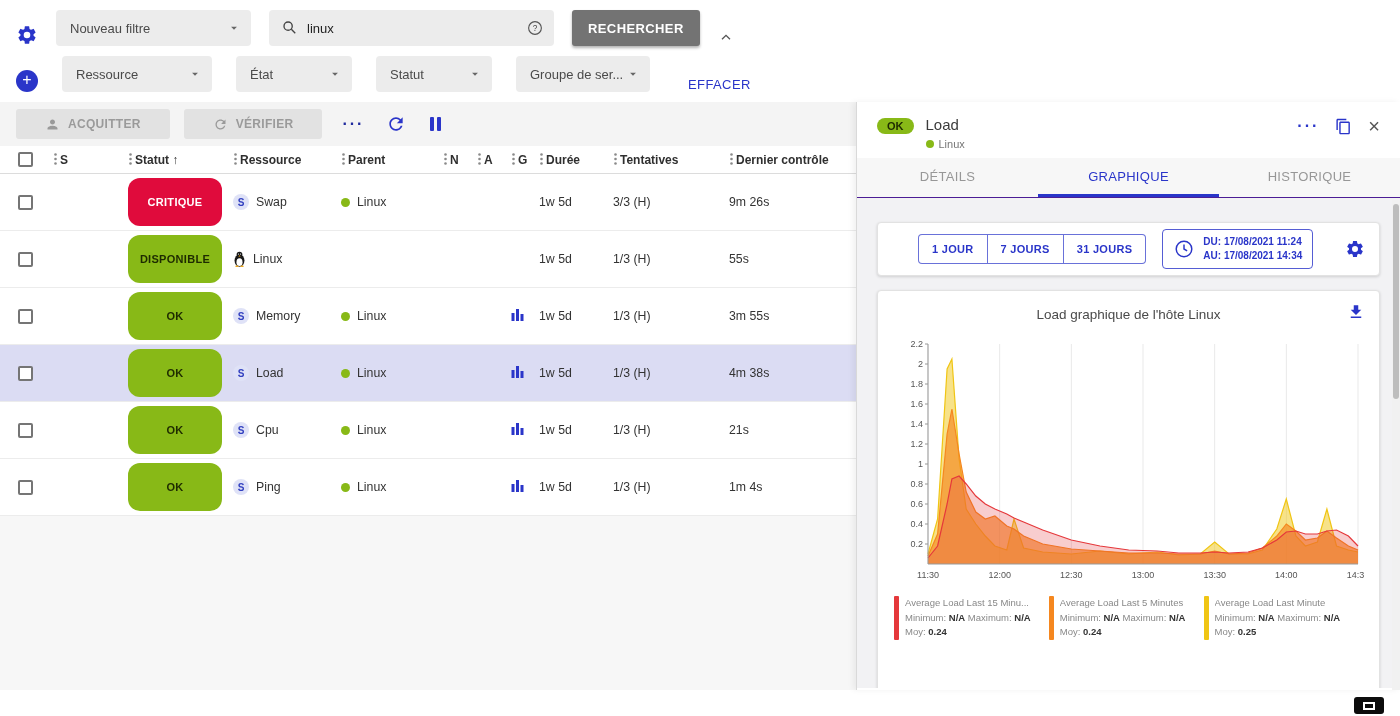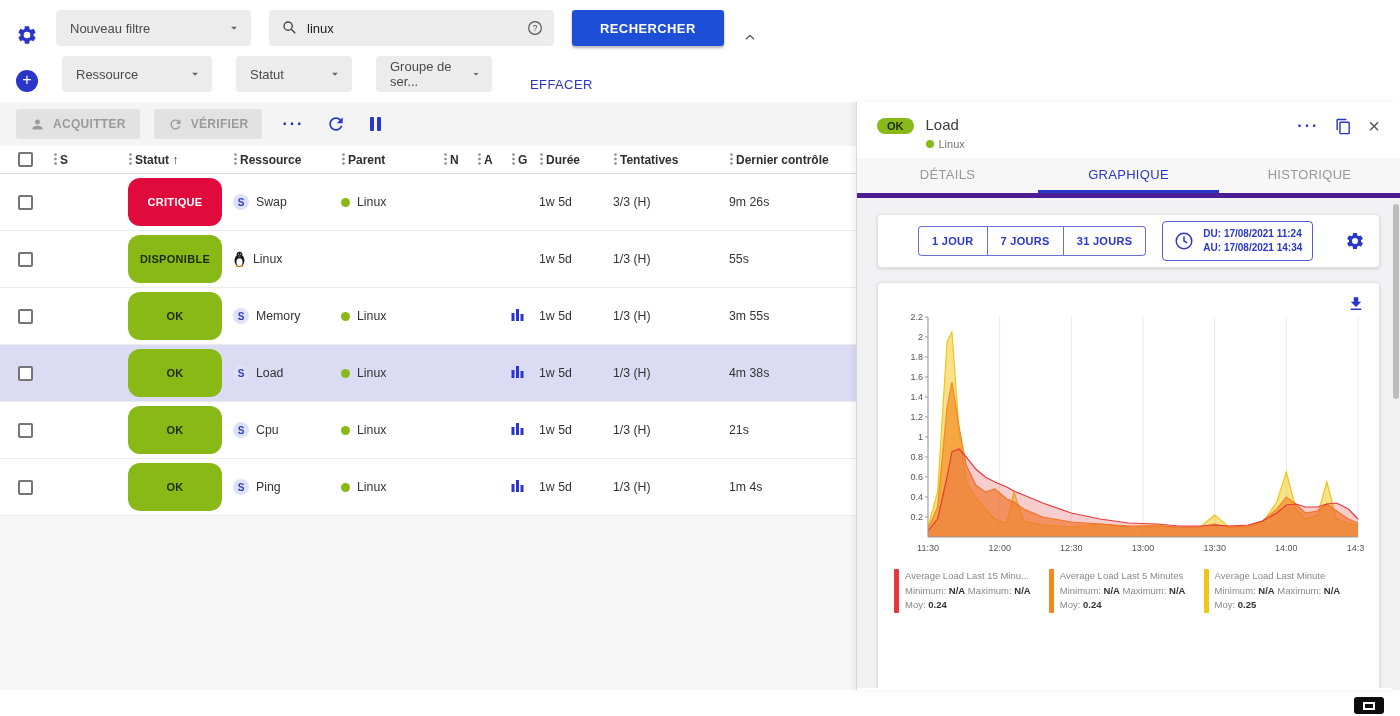--- a/index.html
+++ b/index.html
@@ -20,40 +20,40 @@
   .frow2 { gap:24px; height:38px; margin-top:8px; }
   .icon-btn { display:inline-flex; align-items:center; justify-content:center; cursor:pointer; }
   .gear-blue { color:#2a35c9; }
   .sel { background:#ececec; border-radius:4px; height:36px; display:flex; align-items:center;
     justify-content:space-between; padding:0 10px 0 14px; font-size:13px; color:#4a4a4a; cursor:pointer; }
   .saved-filter { width:195px; }
   .searchbox { background:#ececec; border-radius:4px; height:36px; width:285px;
     display:flex; align-items:center; padding:0 10px 0 12px; gap:8px; }
   .searchbox input { border:none; background:transparent; outline:none; flex:1;
     font-size:13px; color:#222; font-family:"Liberation Sans",sans-serif; }
-  .btn-primary { background:#1d4ed8; color:#fff; border:none; border-radius:3px; height:36px;
-    padding:0 28px; font-size:13px; font-weight:bold; letter-spacing:.4px; cursor:pointer;
+  .btn-primary { background:#737373; color:#fff; border:none; border-radius:3px; height:36px;
+    padding:0 16px; font-size:13px; font-weight:bold; letter-spacing:.4px; cursor:pointer;
     box-shadow:0 2px 3px rgba(0,0,0,.3); font-family:"Liberation Sans",sans-serif; }
   .add-circle { width:22px; height:22px; border-radius:50%; background:#2a35c9; color:#fff;
     font-size:16px; line-height:20px; text-align:center; cursor:pointer; flex:none; }
   #criteria-row { display:flex; gap:24px; align-items:center; }
   #criteria-row .crit-sel:nth-child(1){ width:150px; }
   #criteria-row .crit-sel:nth-child(2){ width:116px; }
   #criteria-row .crit-sel:nth-child(3){ width:116px; }
   #criteria-row .crit-sel:nth-child(4){ width:134px; }
   #criteria-row .crit-sel:nth-child(5){ width:136px;margin-left:29px; }
   .link-btn { background:none; border:none; color:#2a35c9; font-size:13px; letter-spacing:.4px;
     cursor:pointer; margin-left:14px; font-family:"Liberation Sans",sans-serif; }
 
   
   .content { display:flex; height:588px; }
   .listing { width:856px; background:#f7f7f7; }
   .toolbar { height:44px; background:#f4f4f4; display:flex; align-items:center; gap:14px; padding:0 16px; }
   .tb-btn { background:#e2e2e2; color:#9a9a9a; border:none; border-radius:3px; height:30px;
-    padding:0 14px; font-size:12px; font-weight:bold; letter-spacing:.3px; display:inline-flex;
+    padding:0 29px; font-size:12px; font-weight:bold; letter-spacing:.3px; display:inline-flex;
     align-items:center; gap:8px; cursor:default; font-family:"Liberation Sans",sans-serif; }
   .tb-btn svg { flex:none; }
   .more-dots { color:#1f2a9e; font-weight:bold; font-size:16px; letter-spacing:2px; cursor:pointer; margin-left:6px; }
   .refresh-blue { color:#2a35c9; cursor:pointer; margin-left:8px; }
   .pause { display:inline-flex; gap:3px; cursor:pointer; margin-left:10px; }
   .pause i { width:4px; height:14px; background:#2a35c9; border-radius:1px; }
 
   table { width:856px; border-collapse:collapse; table-layout:fixed; background:#fff; }
   col.c1{width:50px} col.c2{width:75px} col.c3{width:105px} col.c4{width:108px} col.c5{width:102px}
   col.c6{width:34px} col.c7{width:34px} col.c8{width:28px} col.c9{width:74px} col.c10{width:116px} col.c11{width:130px}
@@ -82,26 +82,26 @@
     box-shadow:-3px 0 6px rgba(0,0,0,.06); }
   .panel-header { display:flex; align-items:flex-start; gap:12px; padding:14px 20px 8px; }
   .pill-sm { padding:2px 10px; border-radius:11px; background:#88b917; color:#1e2b00;
     font-size:11px; font-weight:bold; margin-top:2px; }
   .ptitle { font-size:15px; color:#3c3c3c; }
   .psub { display:flex; align-items:center; gap:5px; margin-top:5px; font-size:11px; color:#777; }
   .psub .updot { width:8px; height:8px; }
   .pactions { margin-left:auto; display:flex; align-items:center; gap:16px; }
   .pactions .more-dots { margin-left:0; color:#2a35c9; }
   .close-x { color:#555; font-size:20px; line-height:1; cursor:pointer; }
-  .tabs { display:flex; height:40px; background:#f7f7f7; border-bottom:5px solid #4c1d95;justify-content:space-between; }
+  .tabs { display:flex; height:40px; background:#f7f7f7; border-bottom:1px solid #4c1d95;justify-content:space-between; }
   .tab { flex:1; display:flex; align-items:center; justify-content:center; font-size:13px;
     letter-spacing:.3px; color:#979797; cursor:pointer; border-bottom:3px solid transparent; }
   .tab.active { color:#2a35c9; border-bottom-color:#2a35c9; }
   .panel-body { background:#f2f2f4; height:490px; padding:16px 20px; overflow:hidden; }
-  .card { background:#fff; border:1px solid #e2e2e2; border-radius:4px; box-shadow:0 1px 3px rgba(0,0,0,.15); }
+  .card { background:#fff; border:1px solid #e2e2e2; border-radius:4px; box-shadow:0 1px 3px rgba(0,0,0,.15);margin-top:8px; }
   .timecard { height:54px; display:flex; align-items:center; gap:16px; padding:0 14px; }
   .btn-group { display:flex; margin-left:26px; }
   .range-btn { background:#fff; border:1px solid rgba(42,53,201,.7); color:#2a35c9; height:30px;
     padding:0 13px; font-size:11px; font-weight:bold; letter-spacing:.3px; cursor:pointer;
     font-family:"Liberation Sans",sans-serif; }
   .range-btn + .range-btn { border-left:none; }
   .range-btn:first-child { border-radius:4px 0 0 4px; }
   .range-btn:last-child { border-radius:0 4px 4px 0; }
   .period { border:1px solid rgba(42,53,201,.8); border-radius:4px; height:40px; display:flex;
     align-items:center; gap:8px; padding:0 10px; cursor:pointer; }
@@ -159,20 +159,26 @@
         <svg width="16" height="16" viewBox="0 0 24 24" fill="none">
             <path d="M6 14l6-6 6 6" stroke="#555" stroke-width="2"></path>
           </svg>
       </span>
     </div>
     <div class="frow frow2">
       <div class="add-circle">+</div>
       <div id="criteria-row">
           <div class="sel crit-sel">
             <span>Ressource</span>
+            <svg width="14" height="14" viewBox="0 0 24 24" fill="#666">
+              <path d="M7 10l5 5 5-5z"></path>
+            </svg>
+          </div>
+          <div class="sel crit-sel">
+            <span>État</span>
             <svg width="14" height="14" viewBox="0 0 24 24" fill="#666">
               <path d="M7 10l5 5 5-5z"></path>
             </svg>
           </div>
           <div class="sel crit-sel">
             <span>Statut</span>
             <svg width="14" height="14" viewBox="0 0 24 24" fill="#666">
               <path d="M7 10l5 5 5-5z"></path>
             </svg>
           </div>
@@ -517,20 +523,21 @@
               <div>AU: 17/08/2021 14:34</div>
             </div>
           </div>
           <span class="icon-btn panel-gear">
             <svg width="20" height="20" viewBox="0 0 24 24" fill="currentColor">
                 <path d="M19.14 12.94c.04-.3.06-.61.06-.94 0-.32-.02-.64-.07-.94l2.03-1.58a.49.49 0 0 0 .12-.61l-1.92-3.32a.49.49 0 0 0-.59-.22l-2.39.96c-.5-.38-1.03-.7-1.62-.94l-.36-2.54a.48.48 0 0 0-.48-.41h-3.84c-.24 0-.43.17-.47.41l-.36 2.54c-.59.24-1.13.57-1.62.94l-2.39-.96a.49.49 0 0 0-.59.22L2.74 8.87c-.12.21-.08.47.12.61l2.03 1.58c-.05.3-.09.63-.09.94s.02.64.07.94l-2.03 1.58a.49.49 0 0 0-.12.61l1.92 3.32c.12.22.37.29.59.22l2.39-.96c.5.38 1.03.7 1.62.94l.36 2.54c.05.24.24.41.48.41h3.84c.24 0 .44-.17.47-.41l.36-2.54c.59-.24 1.13-.56 1.62-.94l2.39.96c.22.08.47 0 .59-.22l1.92-3.32c.12-.22.07-.47-.12-.61l-2.01-1.58zM12 15.6A3.6 3.6 0 1 1 12 8.4a3.6 3.6 0 0 1 0 7.2z"></path>
               </svg>
           </span>
         </div>
         <div class="card graphcard">
+          <div class="graph-title">Load graphique de l'hôte Linux</div>
           <span class="icon-btn dl-icon">
             <svg width="18" height="18" viewBox="0 0 24 24" fill="currentColor">
                 <path d="M19 9h-4V3H9v6H5l7 7 7-7zM5 18v2h14v-2H5z"></path>
               </svg>
           </span>
           <svg id="chart" viewBox="0 0 470 252">
               <line x1="34" y1="8" x2="34" y2="228" stroke="#e9e9e9"></line>
               <text x="34" y="242" text-anchor="middle" class="tick">11:30</text>
               <line x1="105.66666666666666" y1="8" x2="105.66666666666666" y2="228" stroke="#e9e9e9"></line>
               <text x="105.66666666666666" y="242" text-anchor="middle" class="tick">12:00</text>

